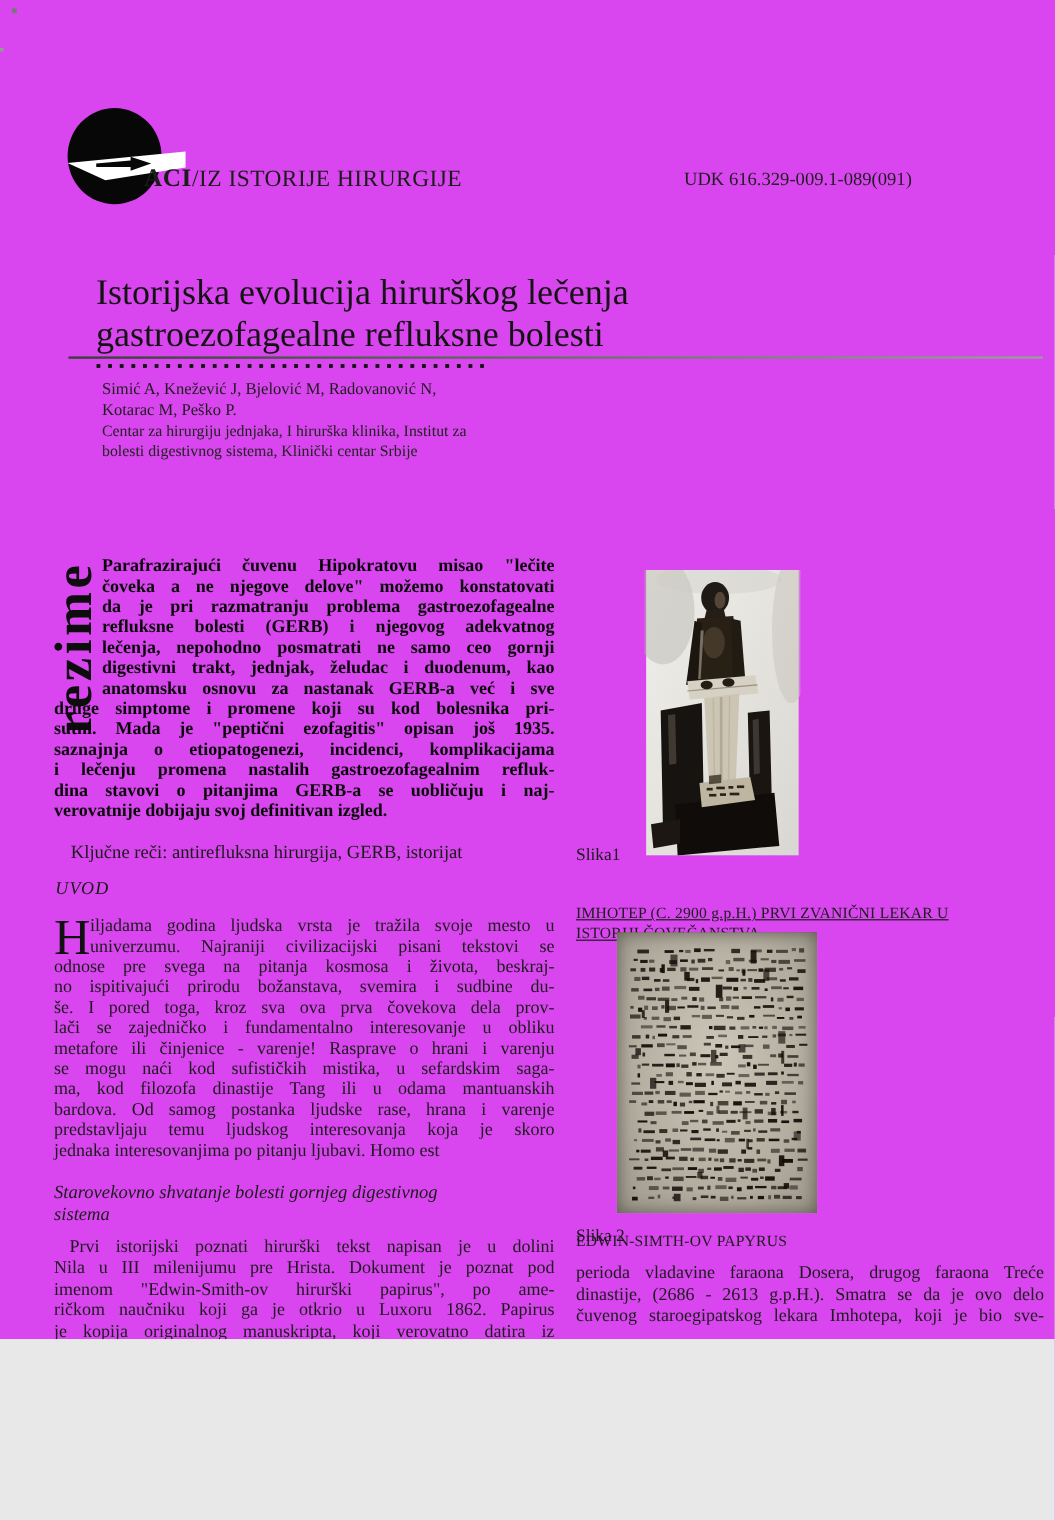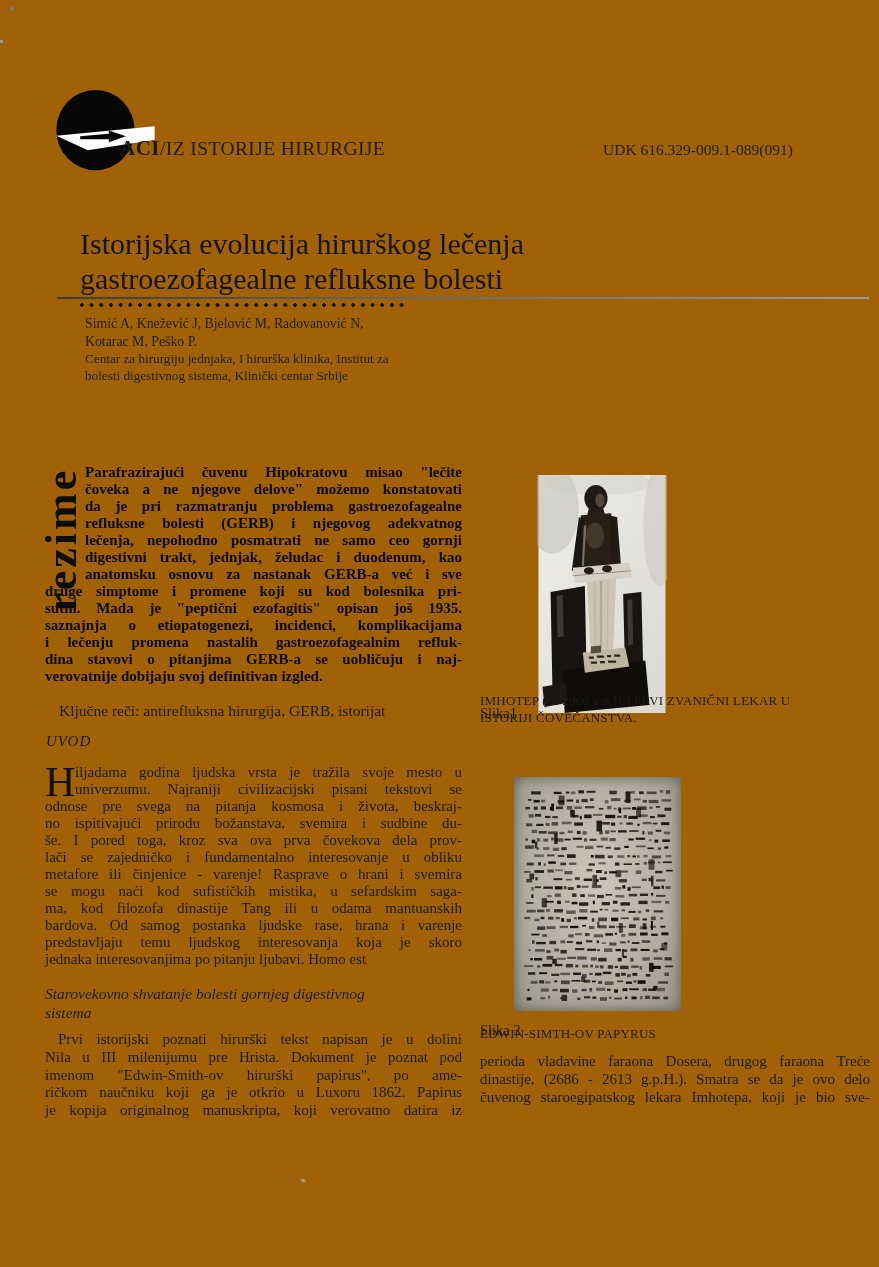--- a/index.html
+++ b/index.html
@@ -1,30 +1,30 @@
 <!DOCTYPE html>
 <html><head>
 <meta charset="utf-8">
 <style>
   html,body{margin:0;padding:0;background:#e8e8e8;}
-  .page{position:relative;width:879px;height:1267px;background:#a16207;overflow:hidden;
+  .page{position:relative;width:879px;height:1116px;background:#d946ef;overflow:hidden;
         font-family:"Liberation Serif","DejaVu Serif",serif;color:#161616;}
   .abs{position:absolute;}
 
   
   .speck{position:absolute;background:#8a8a8a;}
   .s1{left:10px;top:7px;width:4px;height:4px;background:#777;}
   .s2{left:0px;top:40px;width:3px;height:3px;background:#999;}
   .s3{left:301px;top:1179px;width:4px;height:3px;background:#9a9a9a;transform:rotate(30deg);}
 
   
   .logo{left:55px;top:90px;width:100px;height:84px;}
   .journal-line{left:120px;top:136px;font-size:19.5px;letter-spacing:.4px;color:#1c1c1c;white-space:nowrap;}
   .journal-line .acr{font-weight:bold;font-size:21px;letter-spacing:.5px;}
-  .udk{left:603px;top:141px;font-size:15.5px;color:#1e1e1e;white-space:nowrap;}
+  .udk{left:570px;top:141px;font-size:15.5px;color:#1e1e1e;white-space:nowrap;}
 
   
   .title{left:80px;top:226px;font-size:30px;line-height:35px;color:#131313;white-space:nowrap;}
   .rule{left:57px;top:297px;width:812px;height:2px;background:linear-gradient(to right,#3d3d3d,#9c9c9c);}
   .dots{left:78px;top:301px;width:330px;height:8px;
         background-image:radial-gradient(circle at 4px 4px,#141414 1.7px,transparent 2px);
         background-size:9.7px 8px;background-repeat:repeat-x;}
 
   .authors{left:85px;top:315px;font-size:13.8px;line-height:17.5px;color:#1d1d1d;}
   .affil{left:85px;top:351px;font-size:13.2px;line-height:16.8px;color:#222;}
@@ -53,21 +53,21 @@
   .para2{left:45px;top:1031px;width:417px;font-size:15px;line-height:17.8px;color:#1b1b1b;}
   .para2 .ln{text-align:justify;text-align-last:justify;}
   .para2 .ln:first-child{padding-left:13px;}
 
   
   .fig1{left:537px;top:475px;width:130px;height:238px;}
   .fig1 svg{display:block;}
   .figlabel{font-size:14.5px;color:#1a1a1a;white-space:nowrap;}
   .fig1-label{left:480px;top:705px;}
   .figcap{font-size:13px;line-height:17px;color:#1c1c1c;white-space:nowrap;letter-spacing:.2px;}
-  .fig1-cap{left:480px;top:692px;}
+  .fig1-cap{left:480px;top:752px;text-decoration:underline;}
   .fig2{left:514px;top:777px;width:167px;height:234px;
      background:radial-gradient(ellipse at 50% 45%, #ccc7b8 0%, #b3ada0 62%, #9b968a 100%);
      box-shadow:inset 0 0 14px rgba(70,65,55,.75);}
   .fig2 svg{display:block;}
   .fig2-label{left:480px;top:1005px;margin-top:17px;}
   .fig2-cap{left:480px;top:1025px;}
 
   .rightpara{left:480px;top:1052px;width:390px;font-size:15px;line-height:18.2px;color:#1b1b1b;}
   .rightpara .ln{text-align:justify;text-align-last:justify;}
 </style>
@@ -127,21 +127,21 @@
 
   <div class="abs uvod">UVOD</div>
   <div class="abs dropcap">H</div>
   <div class="abs intro">
       <div class="ln">iljadama godina ljudska vrsta je tražila svoje mesto u</div>
       <div class="ln">univerzumu. Najraniji civilizacijski pisani tekstovi se</div>
       <div class="ln">odnose pre svega na pitanja kosmosa i života, beskraj-</div>
       <div class="ln">no ispitivajući prirodu božanstava, svemira i sudbine du-</div>
       <div class="ln">še. I pored toga, kroz sva ova prva  čovekova dela prov-</div>
       <div class="ln">lači se zajedničko i fundamentalno interesovanje u obliku</div>
-      <div class="ln">metafore ili  činjenice - varenje! Rasprave o hrani i svemira</div>
+      <div class="ln">metafore ili  činjenice - varenje! Rasprave o hrani i varenju</div>
       <div class="ln">se mogu naći kod sufističkih mistika, u sefardskim saga-</div>
       <div class="ln">ma, kod filozofa dinastije Tang ili u odama mantuanskih</div>
       <div class="ln">bardova. Od samog postanka ljudske rase, hrana i varenje</div>
       <div class="ln">predstavljaju temu ljudskog interesovanja koja je skoro</div>
       <div class="ln">jednaka interesovanjima po pitanju ljubavi. Homo est</div>
     </div>
 
   <div class="abs subhead">
     <div>Starovekovno shvatanje bolesti gornjeg digestivnog</div>
     <div>sistema</div>

